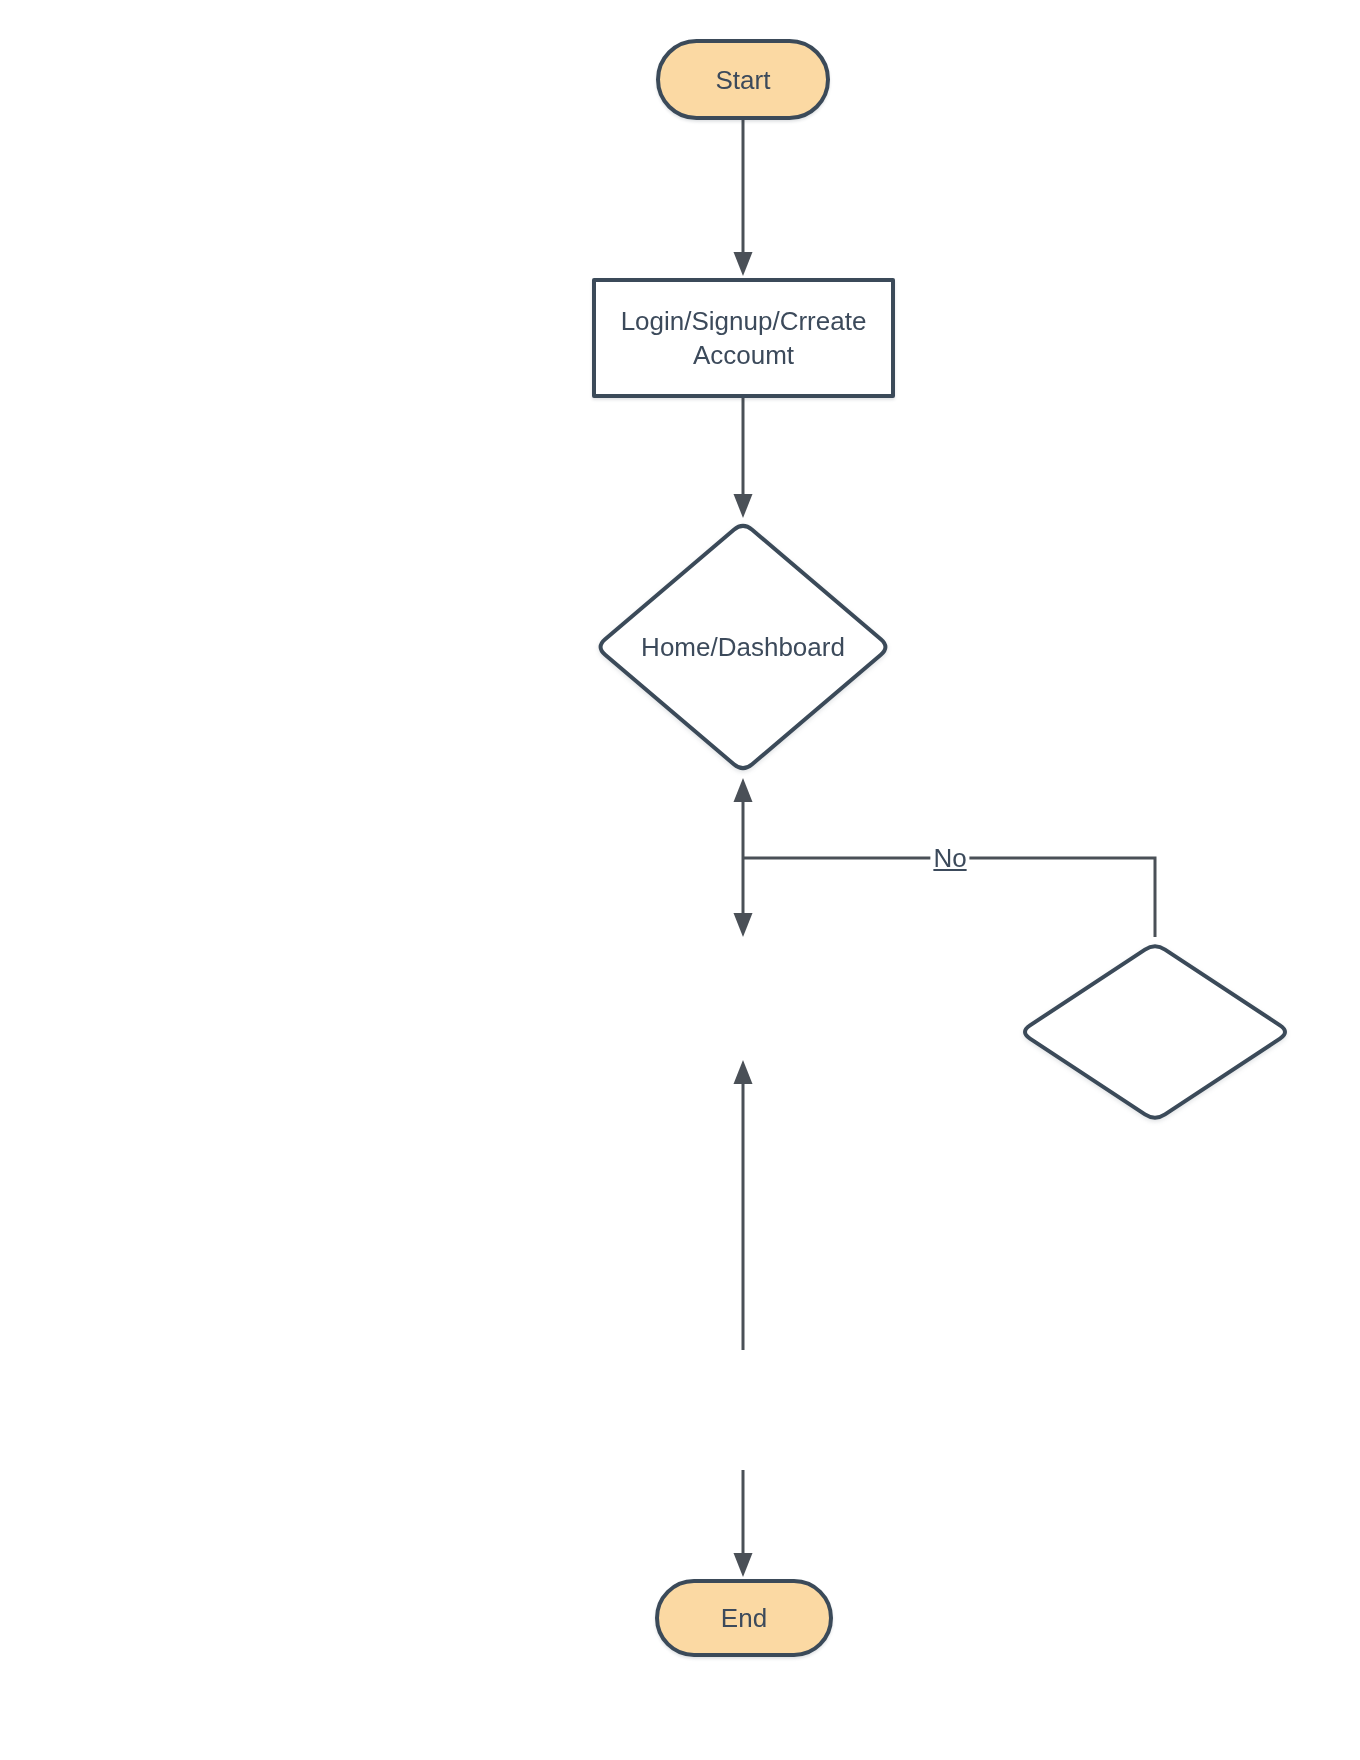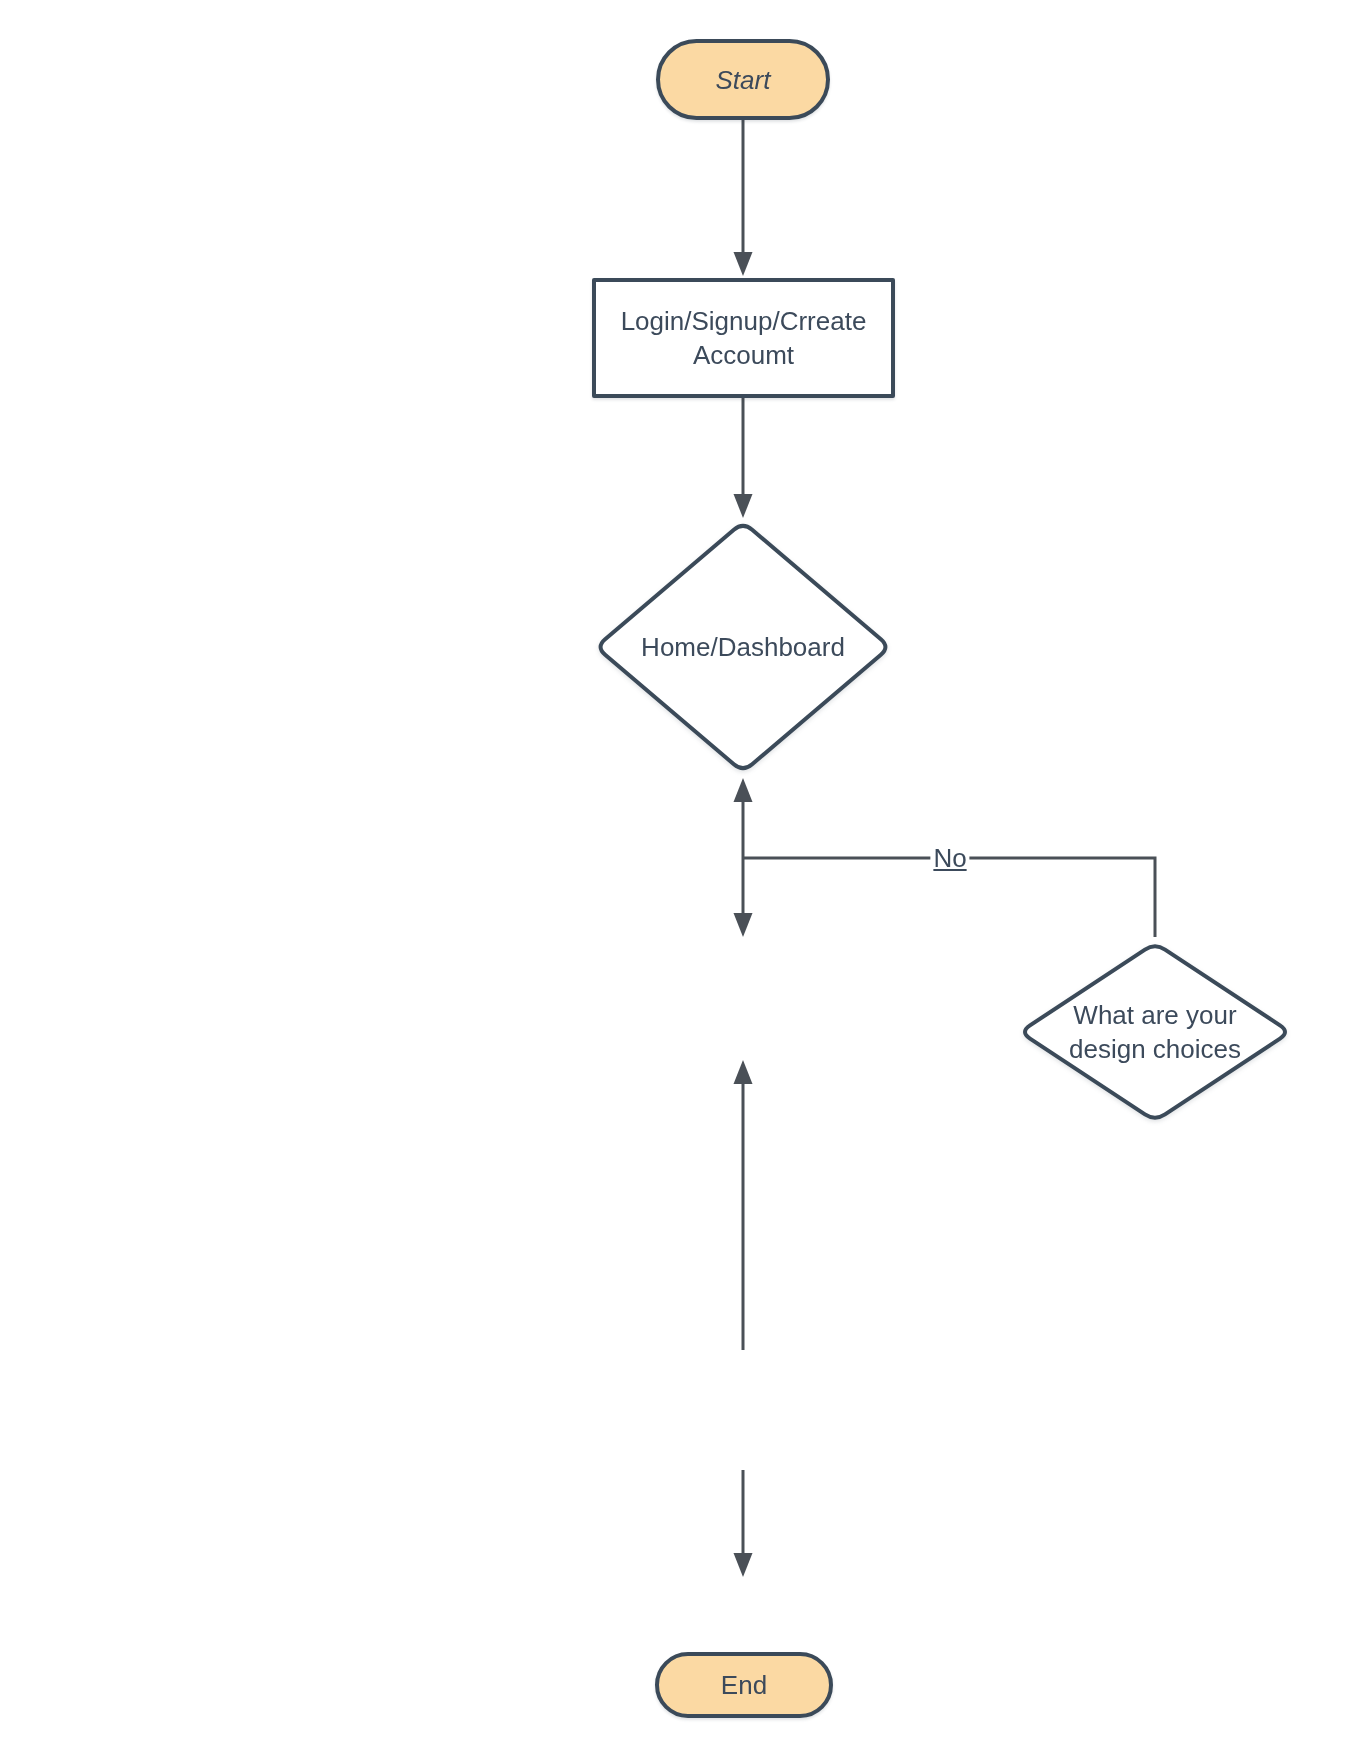--- a/index.html
+++ b/index.html
@@ -84,41 +84,40 @@
 
     <path class="wire" d="M743 1350 V1081"></path>
     <polygon class="head" points="743,1060 733.5,1084 752.5,1084"></polygon>
 
     <path class="wire" d="M743 1470 V1556"></path>
     <polygon class="head" points="743,1577 733.5,1553 752.5,1553"></polygon>
   </svg>
 
   <span class="edge-label" style="left:950px;top:858px;">No</span>
 
-  <div class="node stadium" style="left:656px;top:39px;width:174px;height:81px;font-style:italic;">
+  <div class="node stadium" style="left:656px;top:39px;width:174px;height:81px;">
     <span class="lbl">Start</span>
   </div>
 
   <div class="node rect" style="left:592px;top:278px;width:303px;height:120px;">
     <span class="lbl wide">Login/Signup/Crreate Accoumt</span>
   </div>
 
   <div class="node diamond" style="left:593px;top:519px;width:300px;height:256px;justify-content:center;">
     <svg class="dshape" viewBox="0 0 300 256">
       <path d="M 159.14173722604872 10.773586076572052 L 287.85826277395125 120.22641392342794 Q 297 128 287.85826277395125 135.77358607657206 L 159.14173722604872 245.22641392342794 Q 150 253 140.85826277395128 245.22641392342794 L 12.14173722604873 135.77358607657206 Q 3 128 12.14173722604873 120.22641392342794 L 140.85826277395128 10.773586076572052 Q 150 3 159.14173722604872 10.773586076572052 Z"></path>
     </svg>
     <span class="lbl">Home/Dashboard</span>
   </div>
 
 
   <div class="node diamond" style="left:1017px;top:940px;width:276px;height:184px;">
     <svg class="dshape" viewBox="0 0 276 184">
       <path d="M 148.01872338812942 9.604936159581614 L 262.9812766118706 85.39506384041839 Q 273 92 262.9812766118706 98.60493615958161 L 148.01872338812942 174.39506384041837 Q 138 181 127.98127661187058 174.39506384041837 L 13.018723388129413 98.60493615958161 Q 3 92 13.018723388129413 85.39506384041839 L 127.98127661187058 9.604936159581614 Q 138 3 148.01872338812942 9.604936159581614 Z"></path>
     </svg>
-    <span class="lbl narrow">What are your design choices</span>
   </div>
 
 
-  <div class="node stadium" style="left:655px;top:1652px;width:178px;height:66px;">
+  <div class="node stadium" style="left:655px;top:1579px;width:178px;height:78px;">
     <span class="lbl">End</span>
   </div>
 
 </div>
 
 </body></html>

